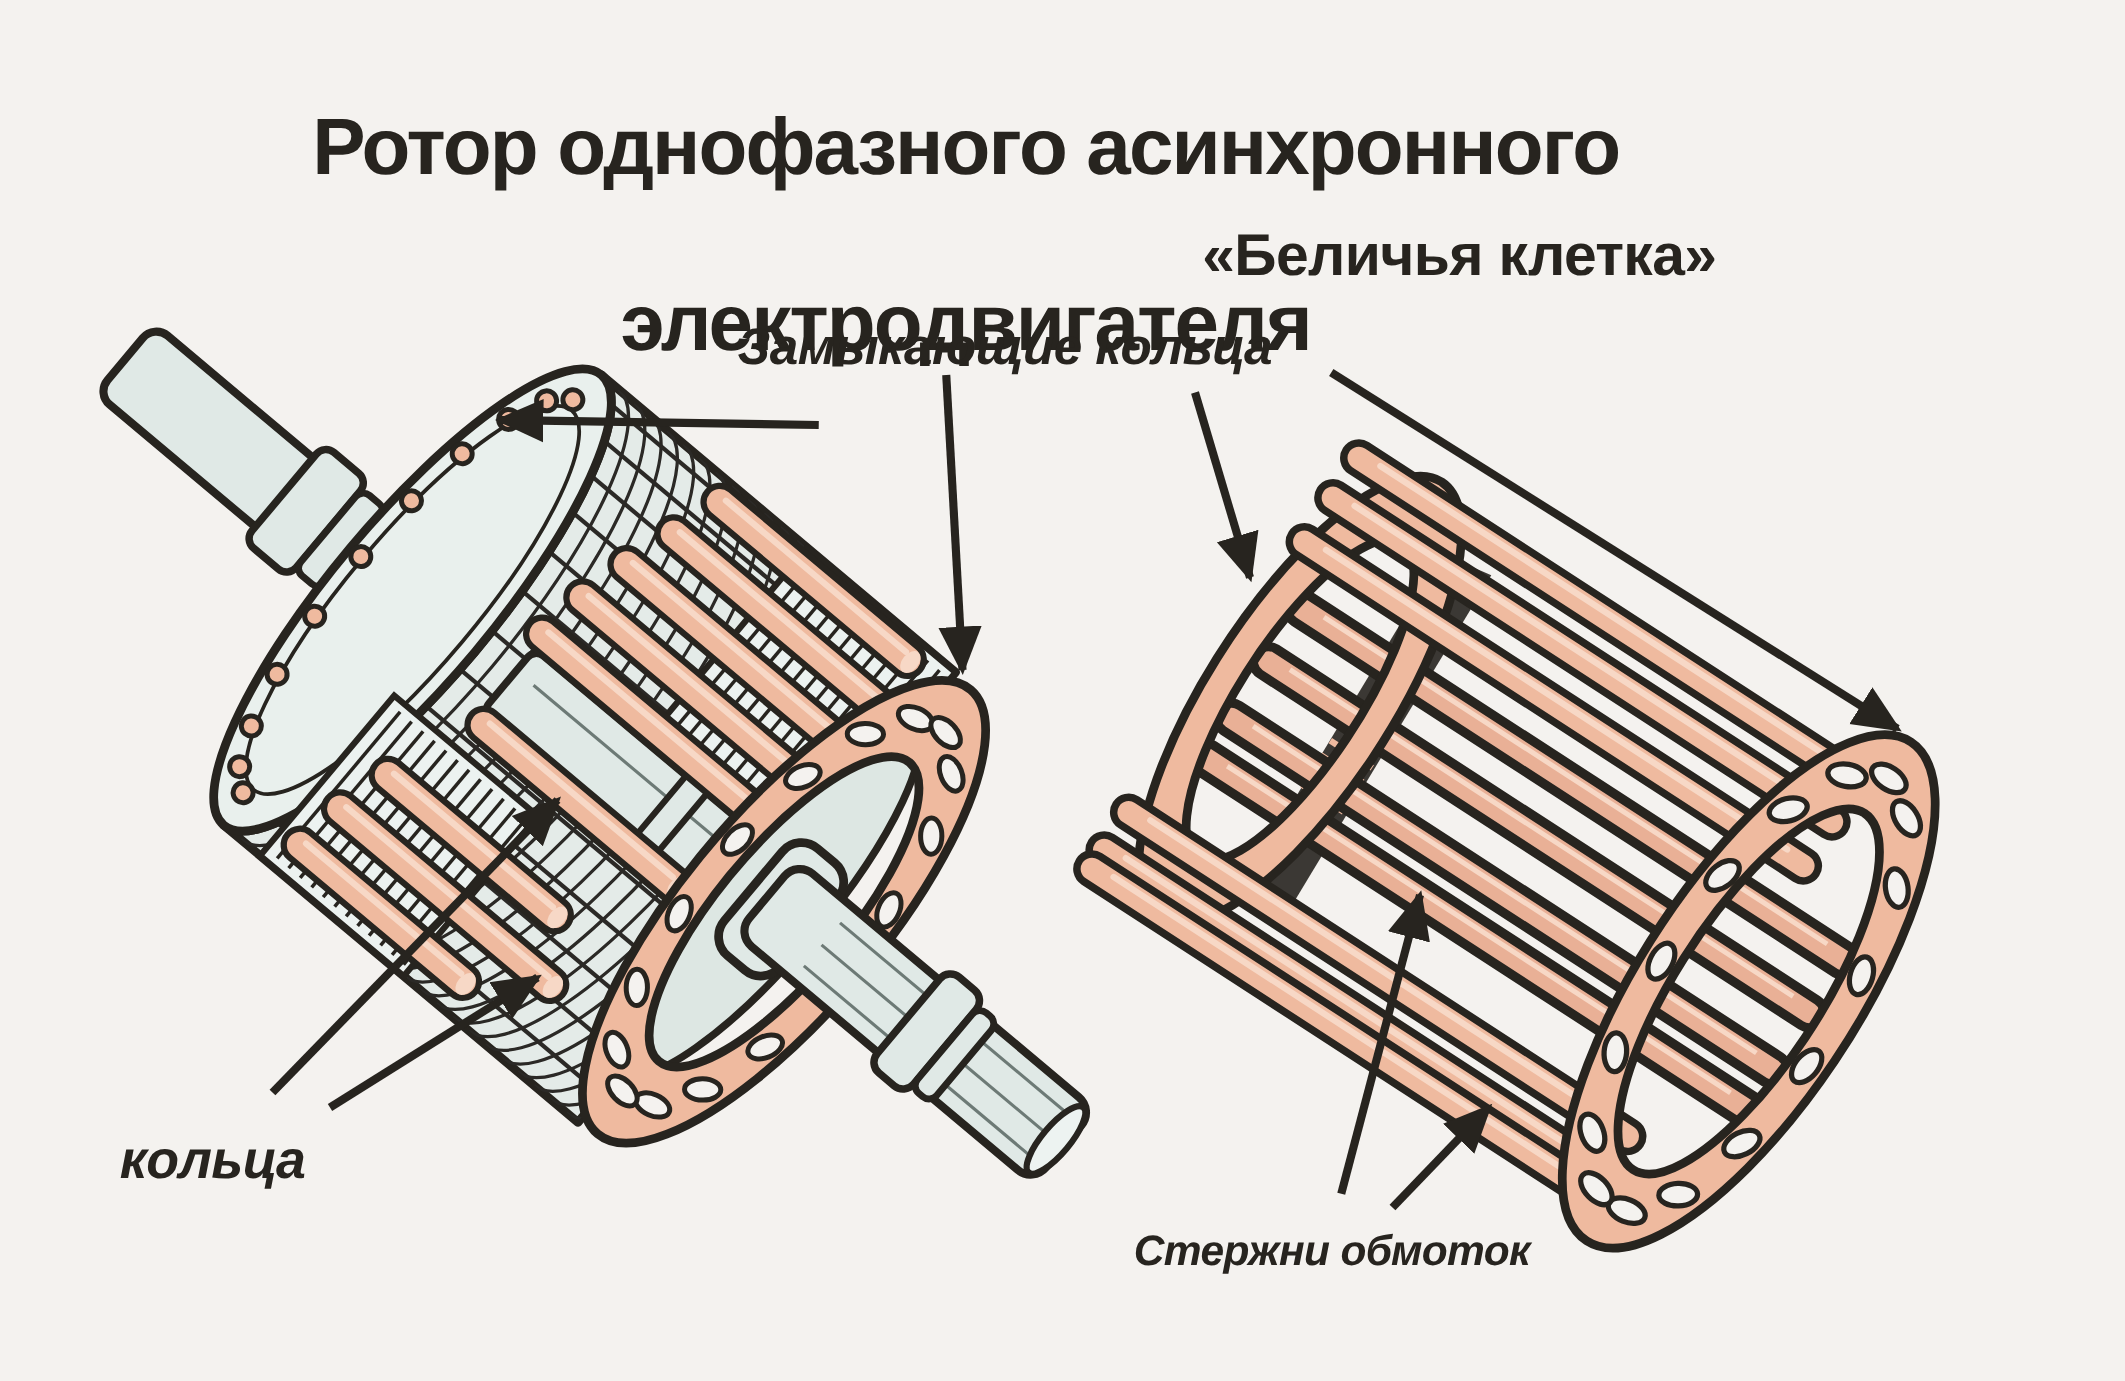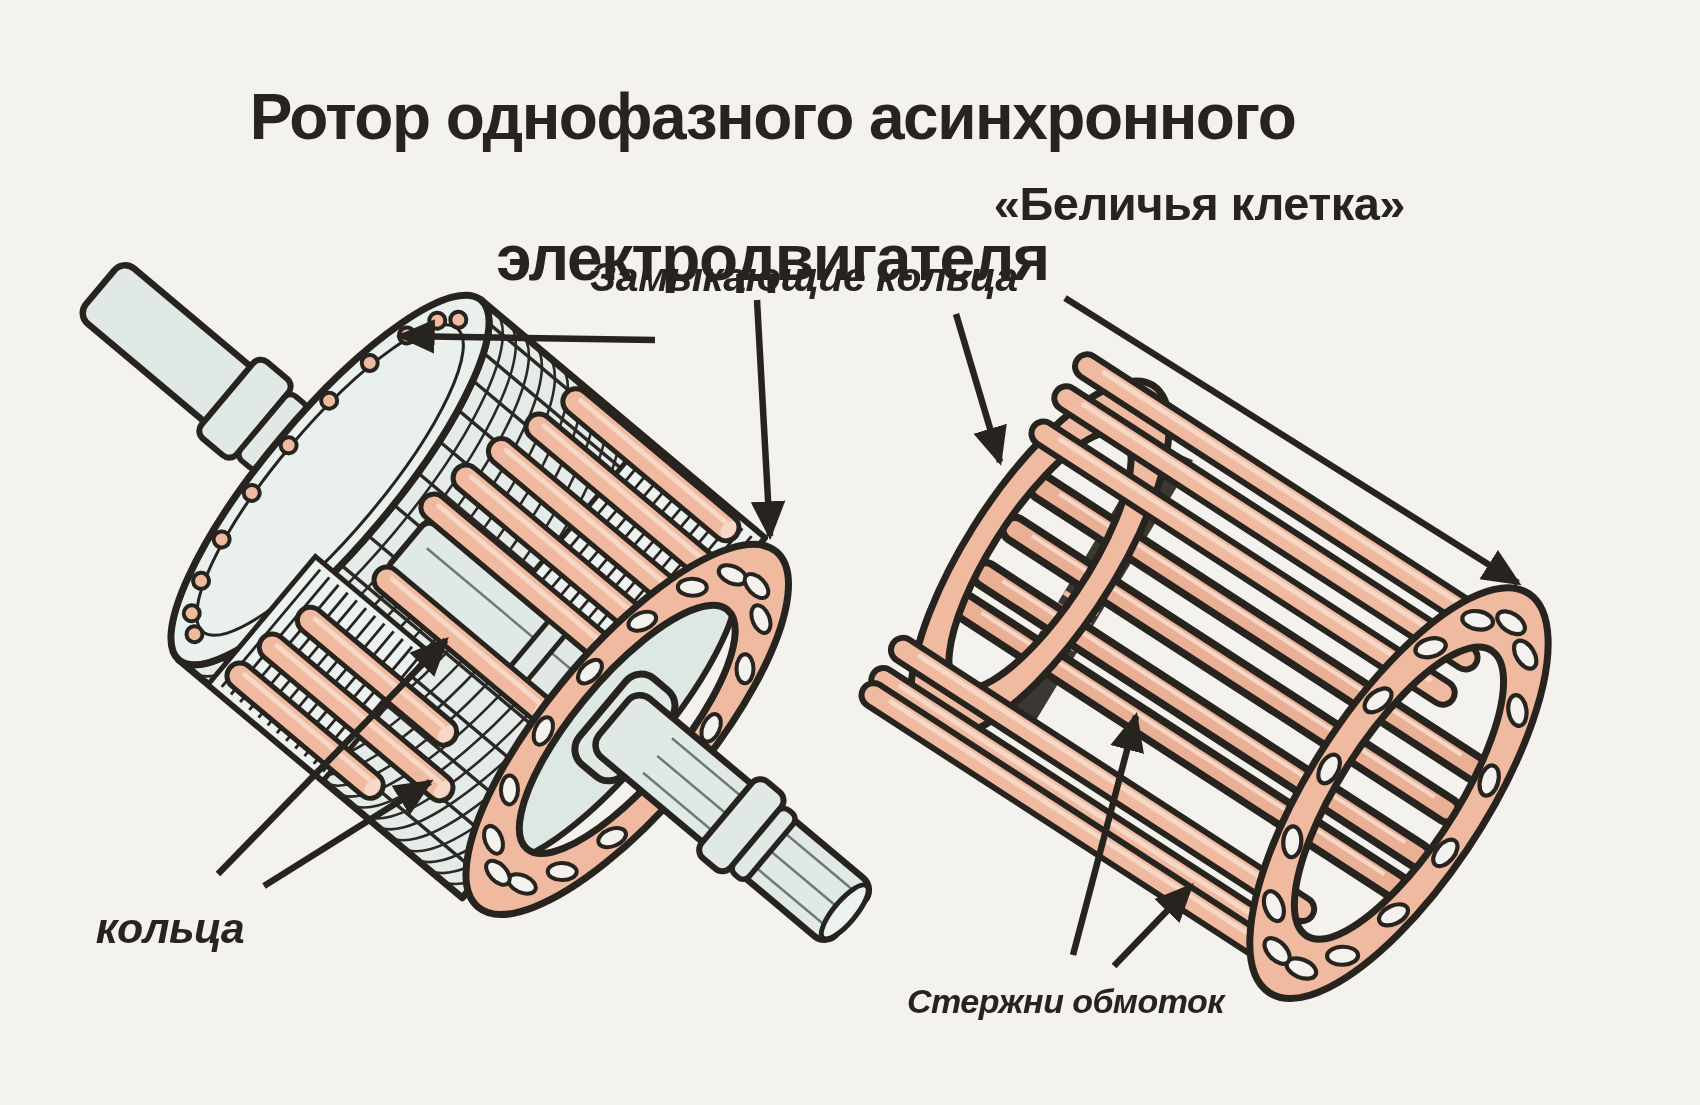--- a/index.html
+++ b/index.html
@@ -10,21 +10,21 @@
     color:var(--ink,#27241f);
   }
   .stage{position:relative;width:1700px;height:1105px;}
   .stage svg{position:absolute;left:0;top:0;}
   .txt{position:absolute;white-space:pre-line;}
   .page-title{
     left:0;top:12px;width:1545px;text-align:center;
     font-size:64px;font-weight:bold;line-height:1.1;letter-spacing:-1.5px;
   }
   .subtitle{
-    left:860px;top:176px;width:545px;text-align:right;
+    left:828px;top:176px;width:545px;text-align:right;
     font-size:47px;font-weight:bold;letter-spacing:-0.5px;
   }
   .callout{font-weight:bold;font-style:italic;letter-spacing:-0.5px;}
   .lbl-rings{left:590px;top:254px;width:505px;text-align:left;font-size:41px;}
   .lbl-bars-left{left:40px;top:850px;width:260px;text-align:center;font-size:43px;line-height:1.22;}
   .lbl-bars-bottom{left:878px;top:982px;width:470px;text-align:left;font-size:34px;margin-left:29px;}
 </style>
 </head>
 <body>
 

